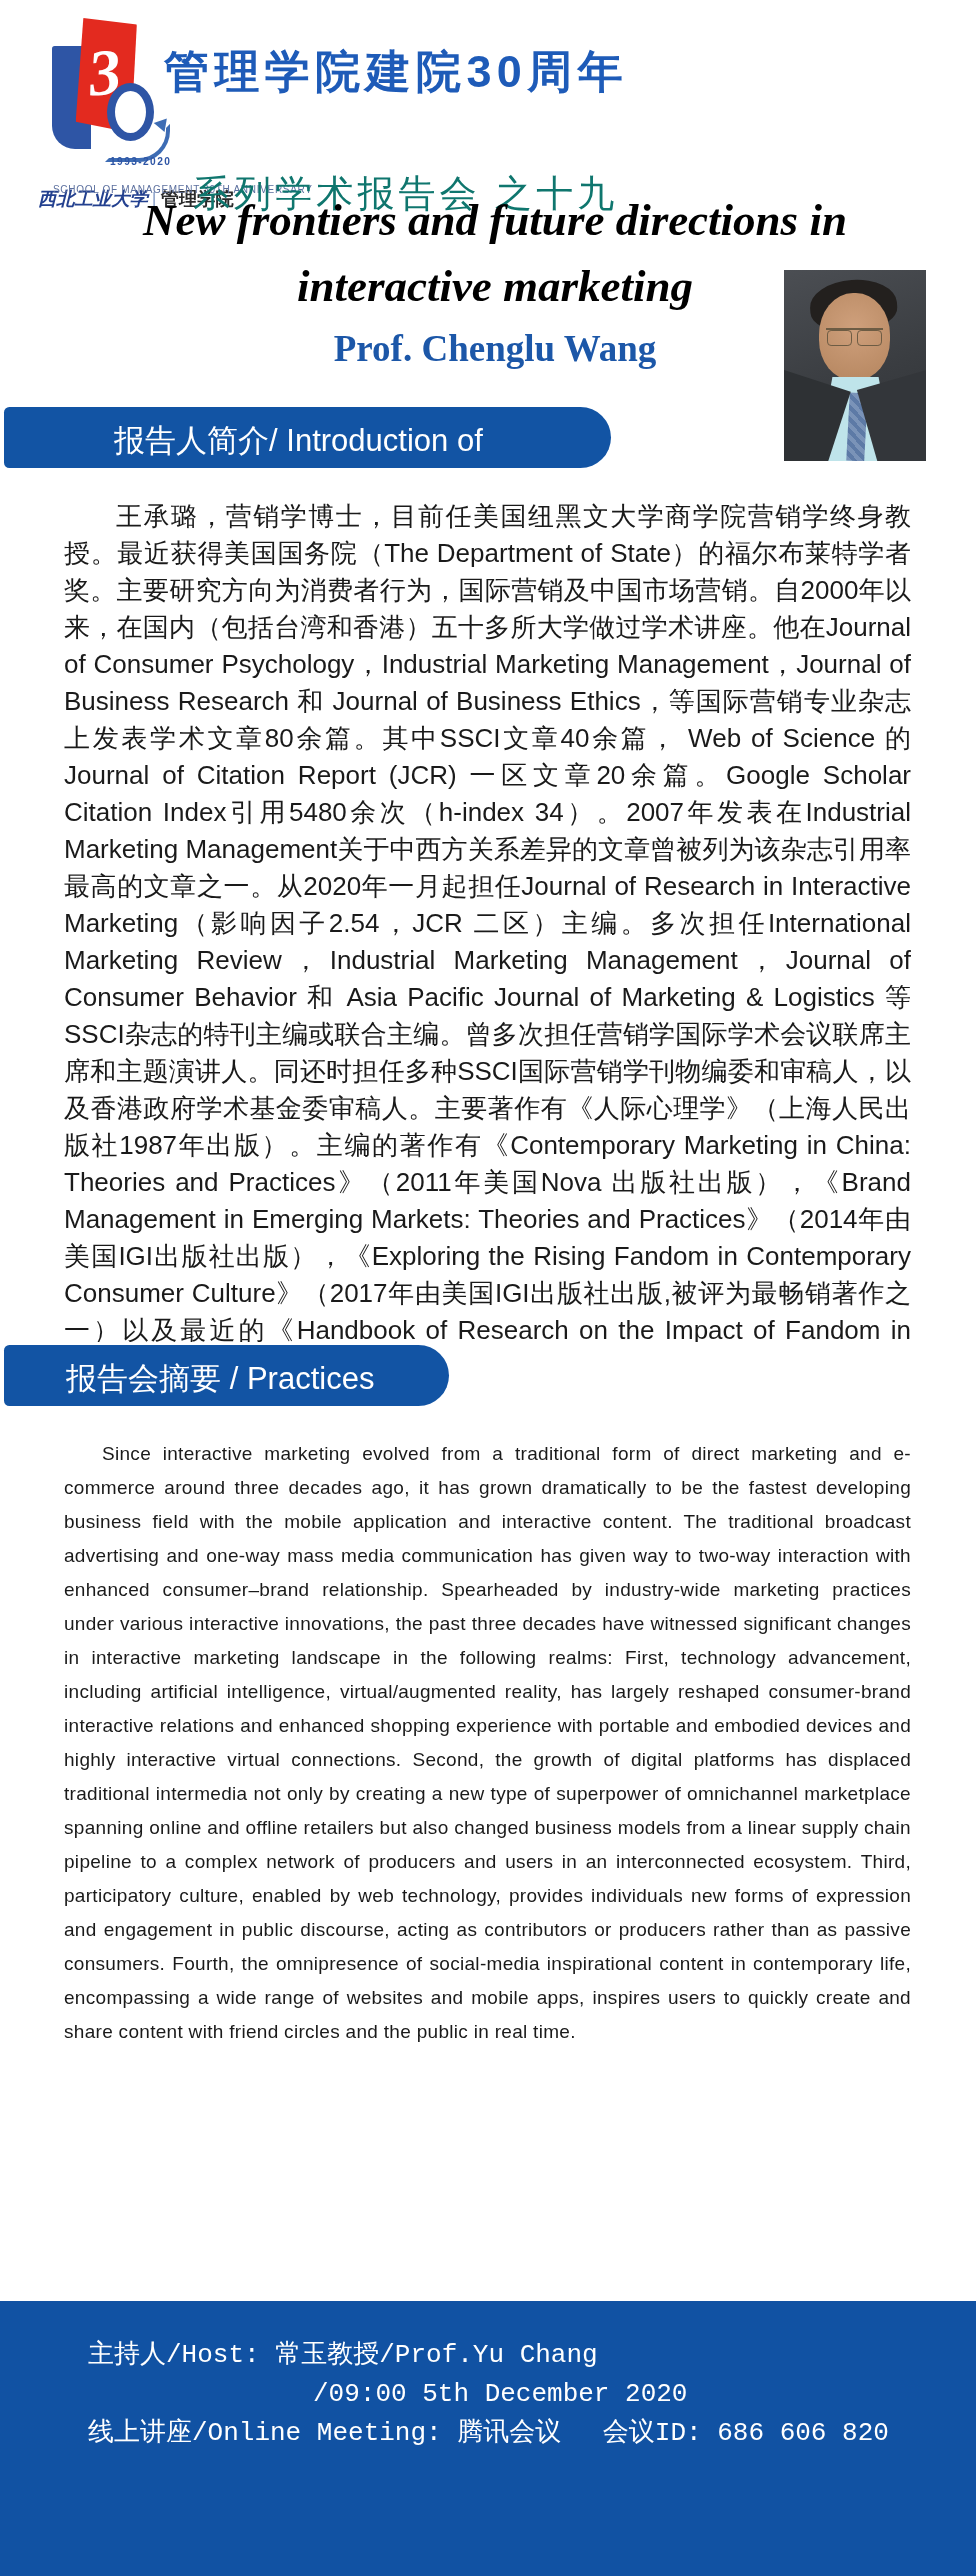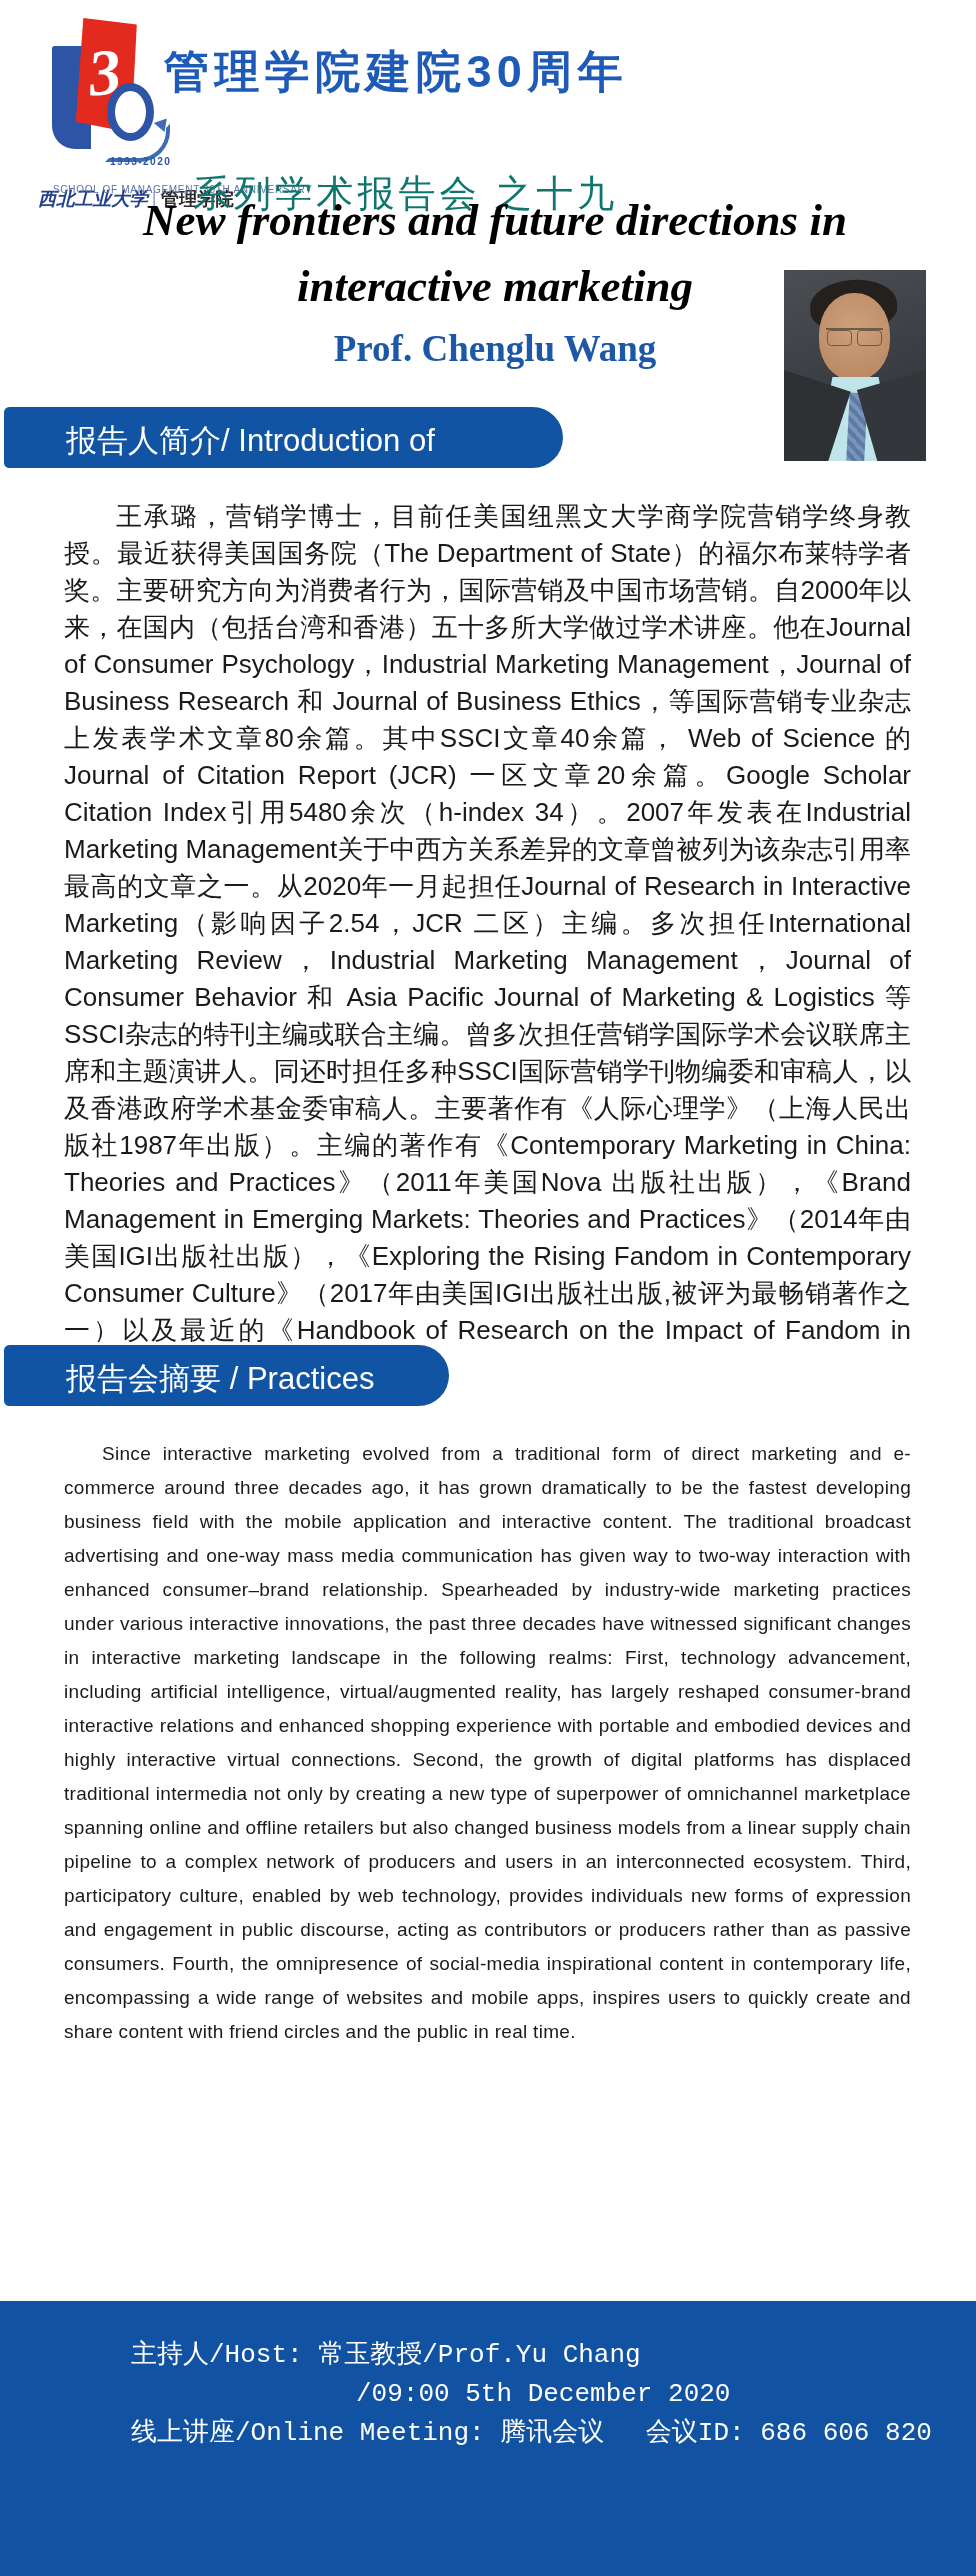--- a/index.html
+++ b/index.html
@@ -43,33 +43,33 @@
   .ph-g1,.ph-g2{position:absolute;top:0;width:23px;height:13.6px;border:1.4px solid #6d5c44;border-radius:4.1px;}
   .ph-g1{left:1.4px;} .ph-g2{left:31px;}
   .ph-shirt{position:absolute;left:33px;top:107px;width:77px;height:84px;background:#bfe4ea;clip-path:polygon(20% 0,80% 0,100% 100%,0 100%);}
   .ph-tie{position:absolute;left:64px;top:123px;width:17.6px;height:68px;background:repeating-linear-gradient(45deg,#7a93b8 0 4.1px,#5d7aa6 4.1px 8.1px);transform:rotate(3deg);}
   .ph-suitL{position:absolute;left:-20.3px;top:108px;width:75px;height:88px;background:#2e3134;transform:rotate(18deg);}
   .ph-suitR{position:absolute;right:-23px;top:107px;width:81px;height:92px;background:#33363a;transform:rotate(-16deg);}
 
   
   .badge{left:4.1px;height:61px;background:#1254A4;border-radius:5.4px 31px 31px 5.4px;color:#fff;overflow:hidden;}
   .badge-inner{padding:11px 0 0 62px;font-size:31px;line-height:45px;white-space:nowrap;}
-  .badge-intro{top:407px;width:559px;}
+  .badge-intro{top:407px;width:559px;padding-left:48px;}
   .badge-abstract{top:1345px;width:445px;}
 
   
   .para{color:#1a1a1a;text-align:justify;overflow:hidden;}
   .intro-para{left:64px;top:498px;width:847px;height:844px;font-size:26px;line-height:37px;font-weight:300;}
   .abstract-para{left:64px;top:1437px;width:847px;height:861px;font-size:19px;line-height:34px;font-weight:300;letter-spacing:0.3px;}
   .para p{margin:0;text-indent:2em;}
 
   
   .footer{left:0;top:2301px;width:976px;height:275px;background:#1152A3;}
   .footer-lines{padding:35px 0 0 88px;color:#ffffff;font-family:"Liberation Mono","DejaVu Sans Mono",monospace;
-    font-size:26px;line-height:39px;white-space:nowrap;margin-left:43px;}
+    font-size:26px;line-height:39px;white-space:nowrap;}
   .footer-line{height:39px;}
   .footer-indent{padding-left:225px;}
 </style>
 </head>
 <body>
 
 <div class="abs logo-box">
   <div class="logo-bar"></div>
   <div class="logo-ribbon">
     <span>3</span>

